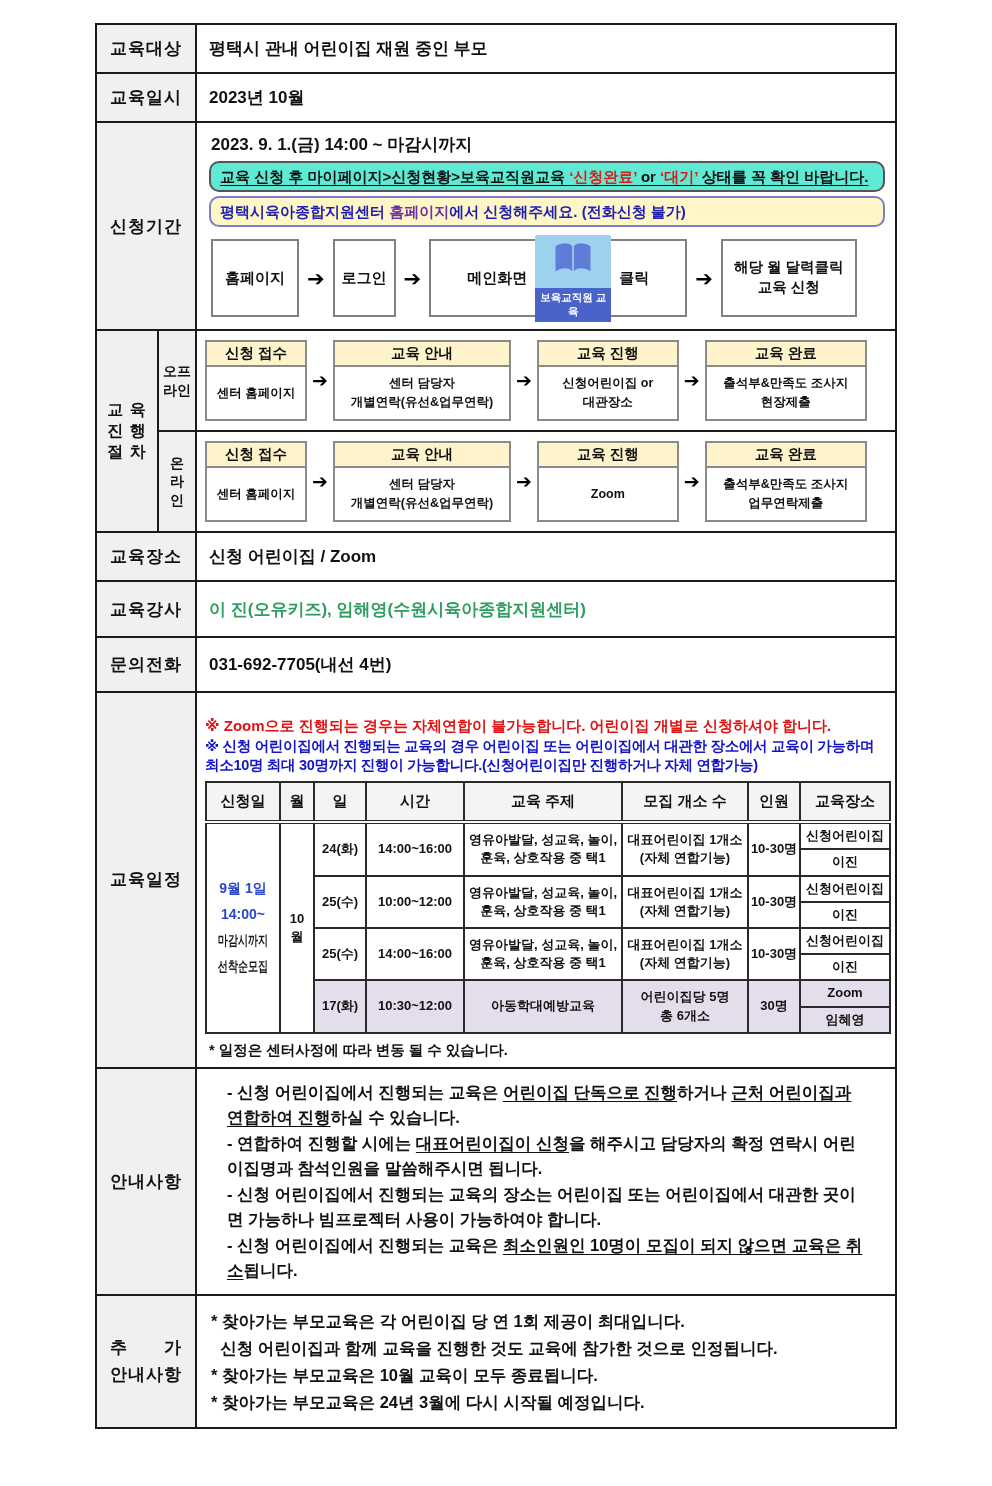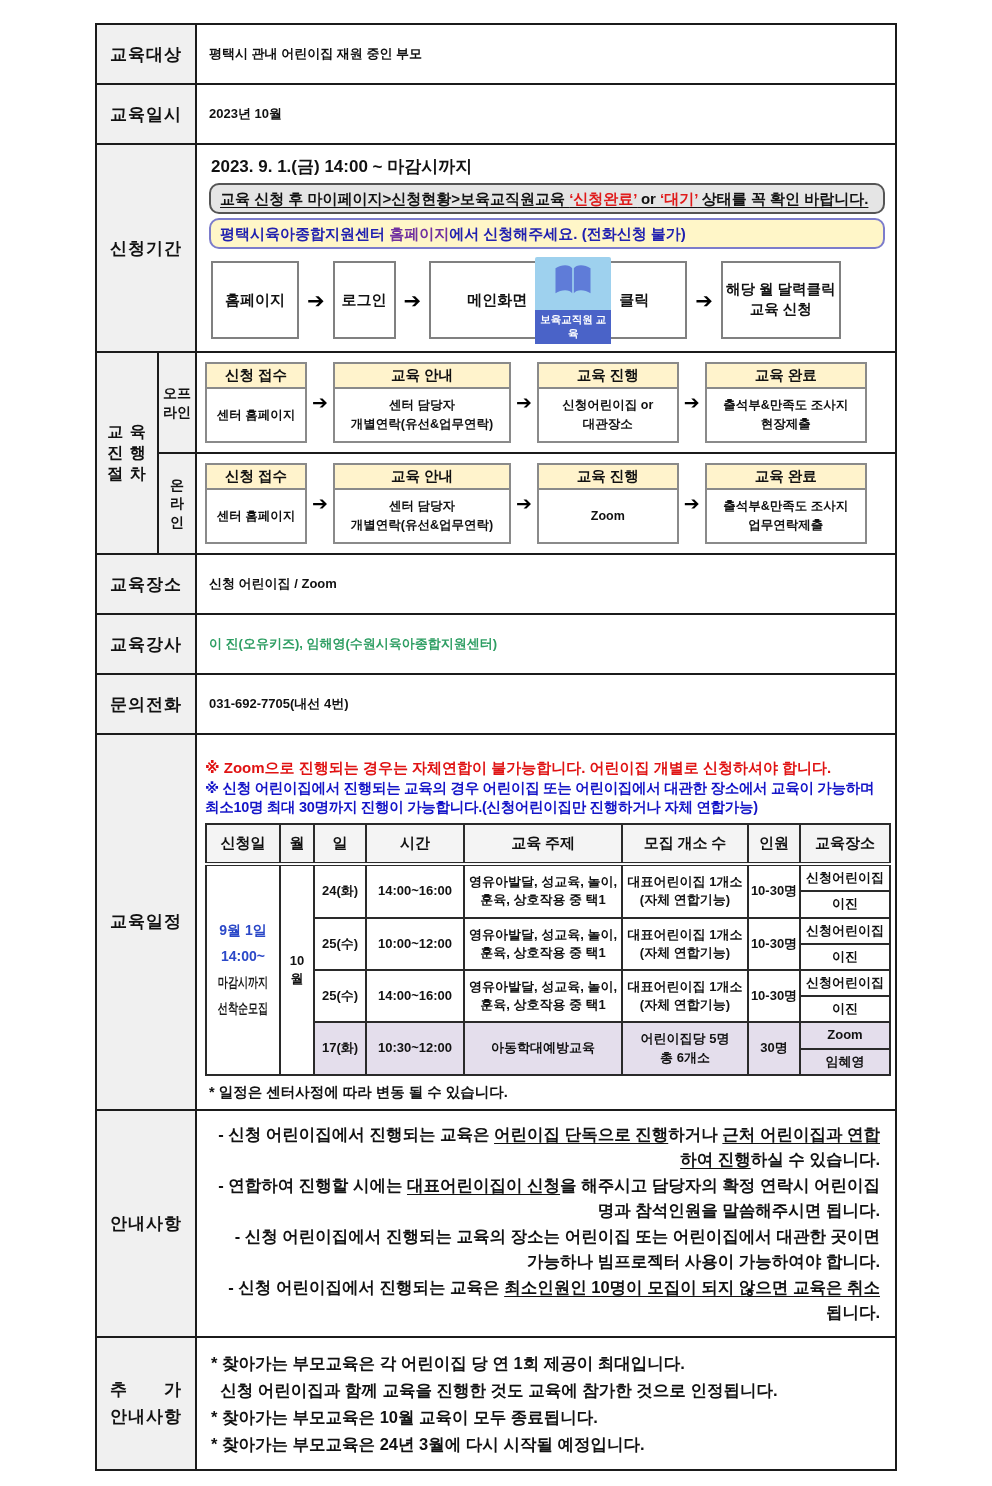--- a/index.html
+++ b/index.html
@@ -8,71 +8,71 @@
 
   
   .title-banner{margin:57px 97px 0 97px;background:#F1F1F1;border-bottom:4px solid #000;
     font-size:25px;font-weight:800;letter-spacing:.5px;padding:12px 0 9px 14px;box-sizing:border-box;}
 
   
   .main-table{border-collapse:collapse;width:800px;margin:23px 0 0 95px;table-layout:fixed;}
   .main-table td{border:2px solid #1b1b1b;box-sizing:border-box;vertical-align:middle;}
   .lbl{background:#F0F0F0;font-weight:700;font-size:17px;text-align:center;letter-spacing:1px;}
   .sublbl{background:#F0F0F0;font-weight:700;font-size:14px;text-align:center;white-space:pre-line;line-height:1.3;}
-  .val{padding:20px 12px;font-weight:700;font-size:13px;text-align:left;}
+  .val{padding:12px 12px;font-weight:700;font-size:17px;text-align:left;}
   .r-target{height:26px}.r-datetime{height:40px}.r-place{height:43px}.r-instr{height:56px}.r-phone{height:55px}
   .green{color:#2E9E63;}
   .ml{white-space:pre-line;}
 
   
   .period-cell{padding:8px 8px 10px 10px;}
   .period-head{font-size:17px;font-weight:700;margin:2px 0 5px 4px;}
   .notice{border-radius:10px;padding:3px 9px;margin:4px 2px;font-weight:700;font-size:15px;line-height:1.4;}
-  .notice-dark{background:#e5e5e5;border:2px solid #555;text-decoration:underline;text-underline-offset:3px;}
+  .notice-dark{background:#5eead4;border:2px solid #555;text-decoration:underline;text-underline-offset:3px;}
   .notice-dark .red{color:#E01B1B;}
   .notice-blue{background:#FFF6C8;border:2px solid #7C7CCB;color:#2020B0;}
   .notice-blue .purple{color:#7030A0;}
   .flow1{display:flex;align-items:center;gap:8px;margin:12px 2px 2px 4px;}
   .fbox{border:2px solid #808080;background:#fff;font-weight:700;font-size:15px;height:78px;
     display:flex;align-items:center;justify-content:center;text-align:center;box-sizing:border-box;}
   .fw1{width:88px}.fw2{width:63px}
   .fw3{width:258px;gap:8px;}
-  .fw4{width:120px;white-space:pre-line;font-size:14.5px;line-height:1.35;}
+  .fw4{width:136px;white-space:pre-line;font-size:14.5px;line-height:1.35;}
   .arr{font-size:21px;font-weight:900;color:#000;line-height:1;}
   .appicon{width:76px;background:#9ED1EE;display:flex;flex-direction:column;align-items:center;padding-top:5px;border-radius:2px;}
   .appicon svg{width:40px;height:36px;display:block;}
   .appicon-strip{background:#4A63C8;color:#fff;font-size:10.5px;font-weight:700;width:100%;text-align:center;padding:3px 0;margin-top:12px;}
 
   
   .pflowcell{padding:9px 4px 9px 8px;}
   .pflow{display:flex;align-items:center;gap:5px;}
   .pbox{border:2px solid #8a8a8a;box-sizing:border-box;}
   .pbox-h{background:#FFF3CC;border-bottom:2px solid #8a8a8a;font-weight:800;font-size:14.5px;text-align:center;padding:2px 4px;}
   .pbox-b{background:#fff;font-weight:700;font-size:12.5px;text-align:center;padding:4px 2px;white-space:pre-line;
     line-height:1.5;min-height:44px;display:flex;align-items:center;justify-content:center;}
   .pw1{width:102px}.pw2{width:178px}.pw3{width:142px}.pw4{width:162px}
   .arr2{font-size:19px;font-weight:900;color:#000;line-height:1;}
 
   
   .sched-wrap{padding:22px 8px 4px 8px;}
   .note-red{color:#E01313;font-weight:700;font-size:15px;margin:2px 0 1px 0;}
   .note-blue{color:#1414C8;font-weight:700;font-size:14.5px;line-height:1.32;letter-spacing:-.3px;margin-bottom:4px;}
   table.sched{border-collapse:collapse;width:100%;table-layout:fixed;margin-top:6px;}
-  .sched th{background:#F4F4F4;font-size:15px;font-weight:800;border:2px solid #2a2a2a;border-bottom:4px double #2a2a2a;padding:9px 0;font-family:Liberation Serif, serif;}
+  .sched th{background:#F4F4F4;font-size:15px;font-weight:800;border:2px solid #2a2a2a;border-bottom:4px double #2a2a2a;padding:9px 0;}
   .sched td{border:2px solid #2a2a2a;font-weight:700;font-size:13px;text-align:center;padding:3px 1px;line-height:1.4;}
   .apply-line{display:block;color:#2B48C8;font-size:14px;line-height:1.85;}
   .apply-line.cond{color:#1b1b1b;transform:scaleX(.72);transform-origin:center;}
   .month-cell{font-size:14.5px;}
   .hl{background:#E4DEEC;}
   .footnote{font-weight:700;font-size:14.5px;margin:7px 0 3px 4px;}
 
   
   .guide-cell{padding:10px 12px 10px 14px;font-weight:700;font-size:16.5px;line-height:1.52;}
   .guide-cell u{text-underline-offset:3px;}
-  .g-item{margin:1px 3px;text-align:right;}
+  .g-item{margin:1px 16px;}
 
   
   .extra-cell{padding:12px 12px 12px 14px;font-weight:700;font-size:16.5px;line-height:1.62;}
   .x-item{white-space:pre-wrap;}
   .extra-lbl{white-space:pre-line;line-height:1.55;}
 </style>
 </head>
 <body>
 
 <div class="page">

